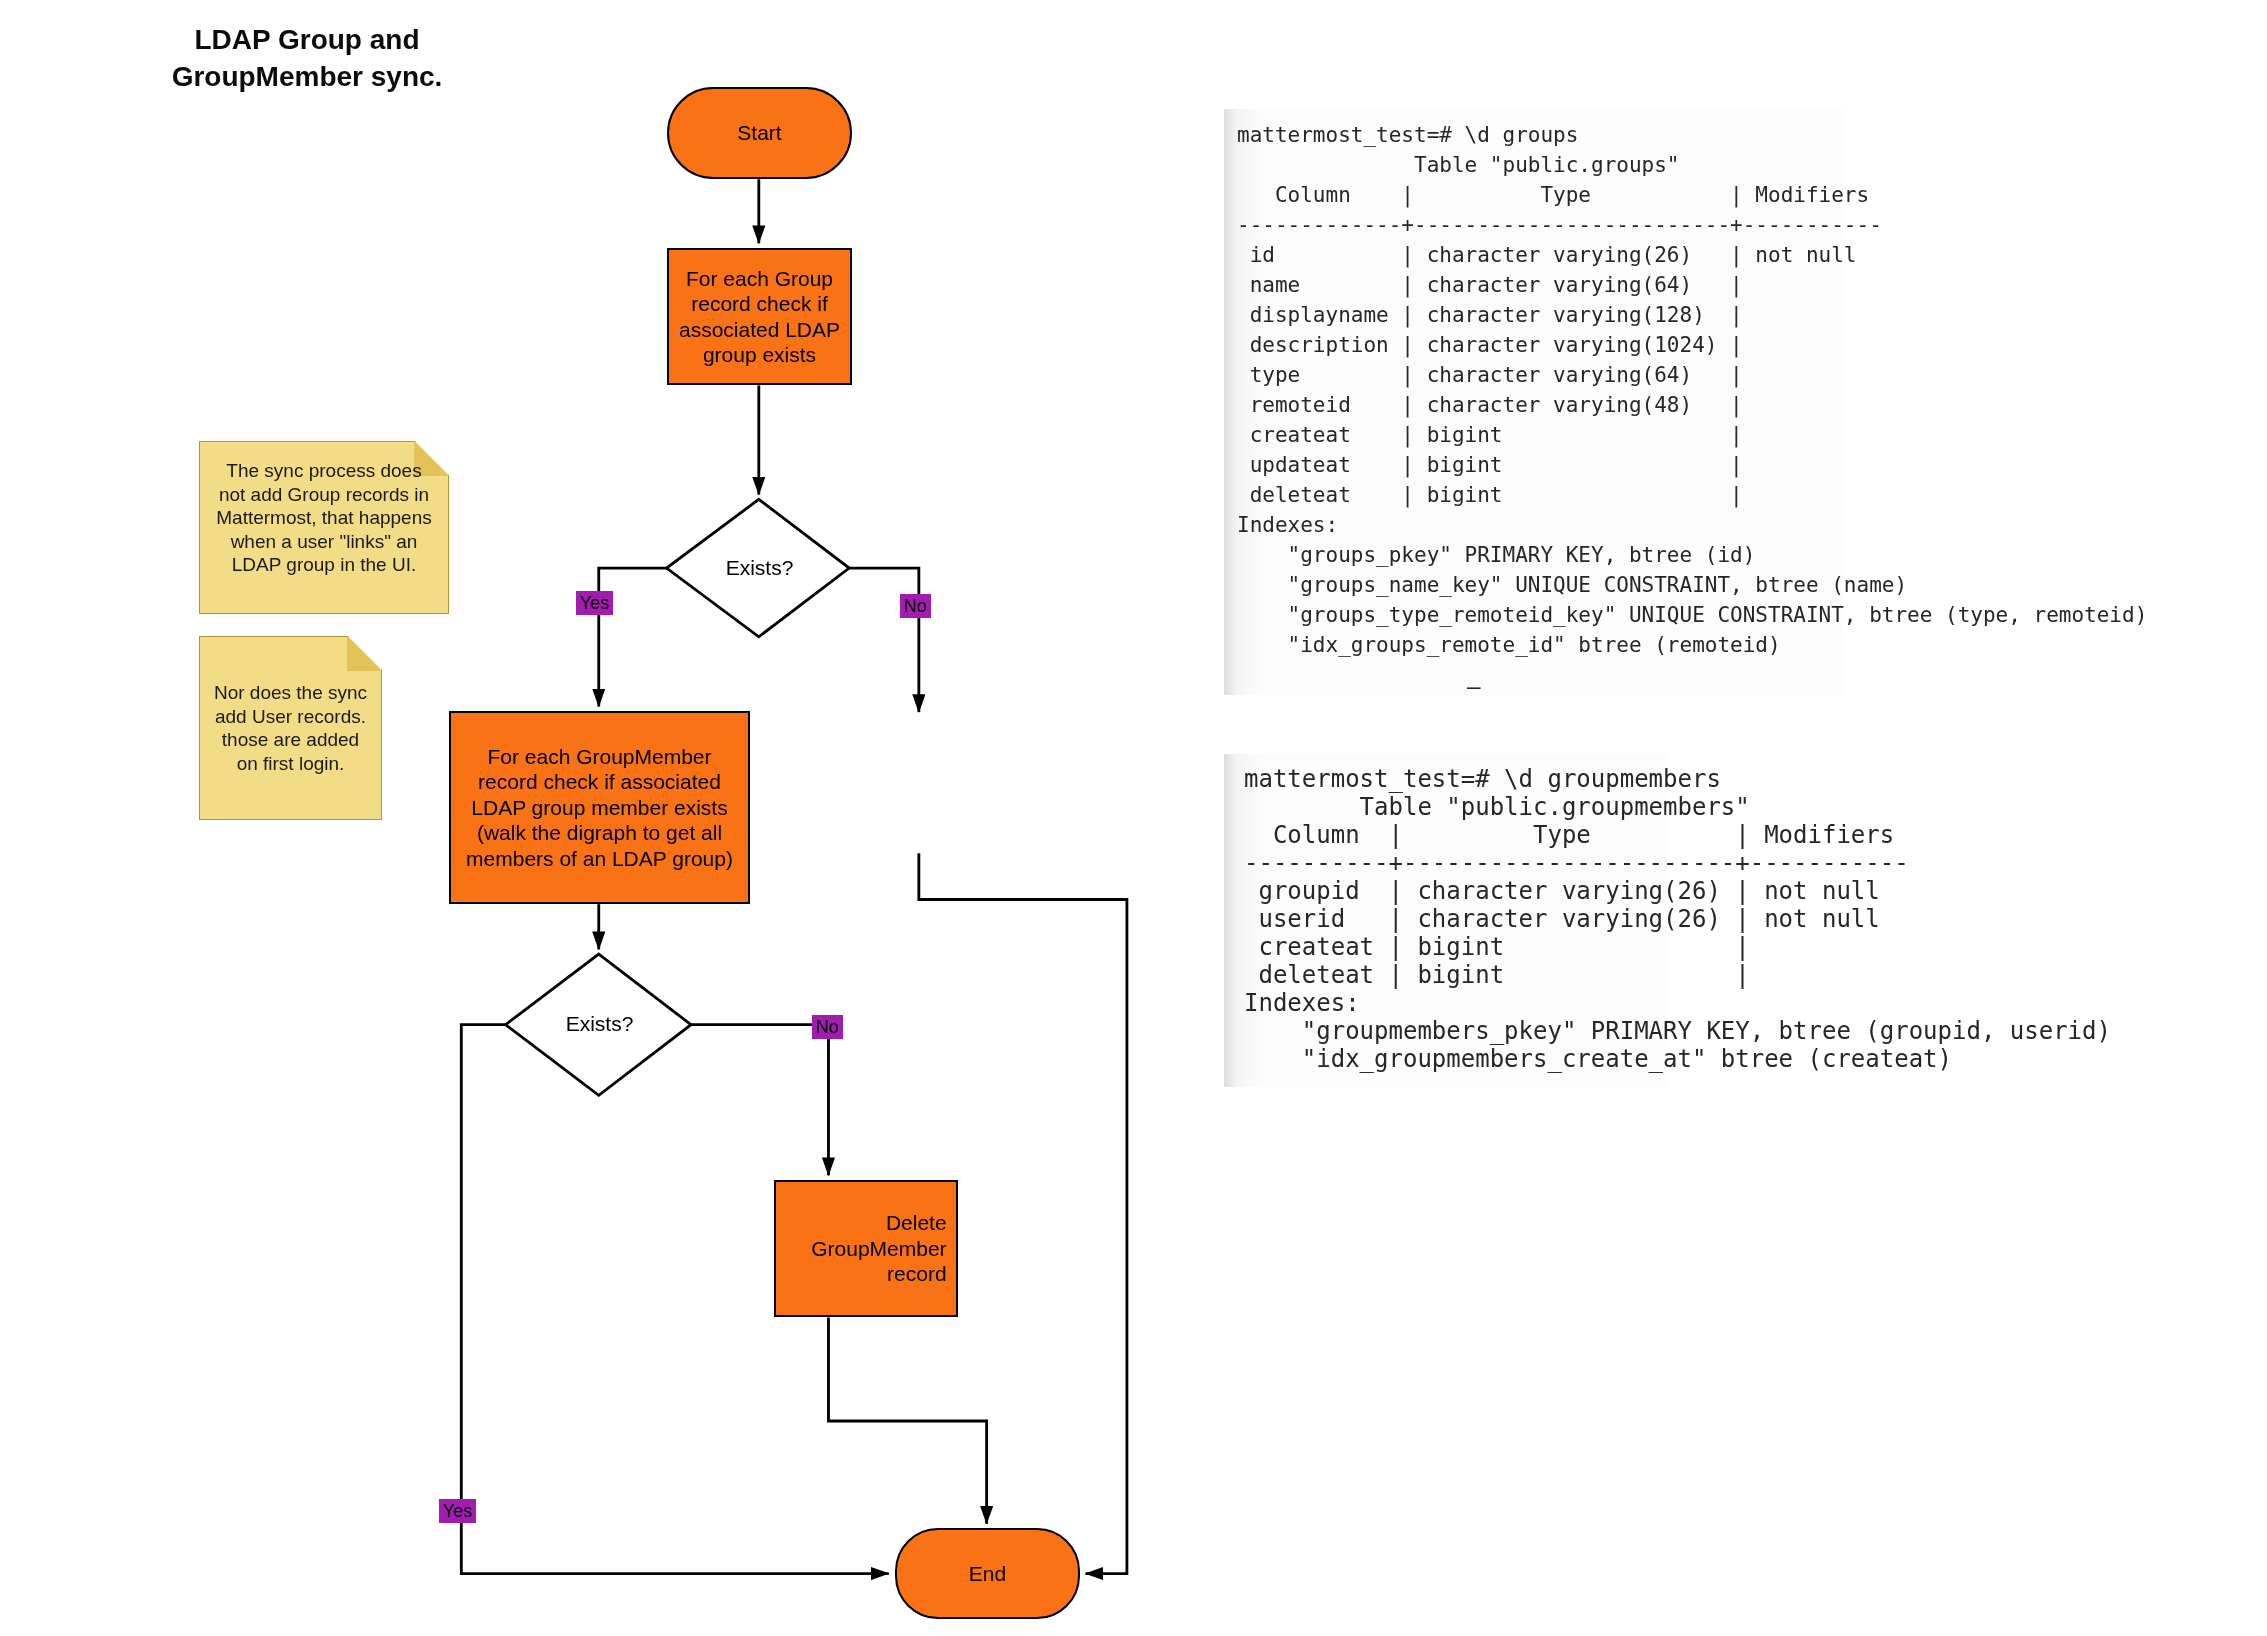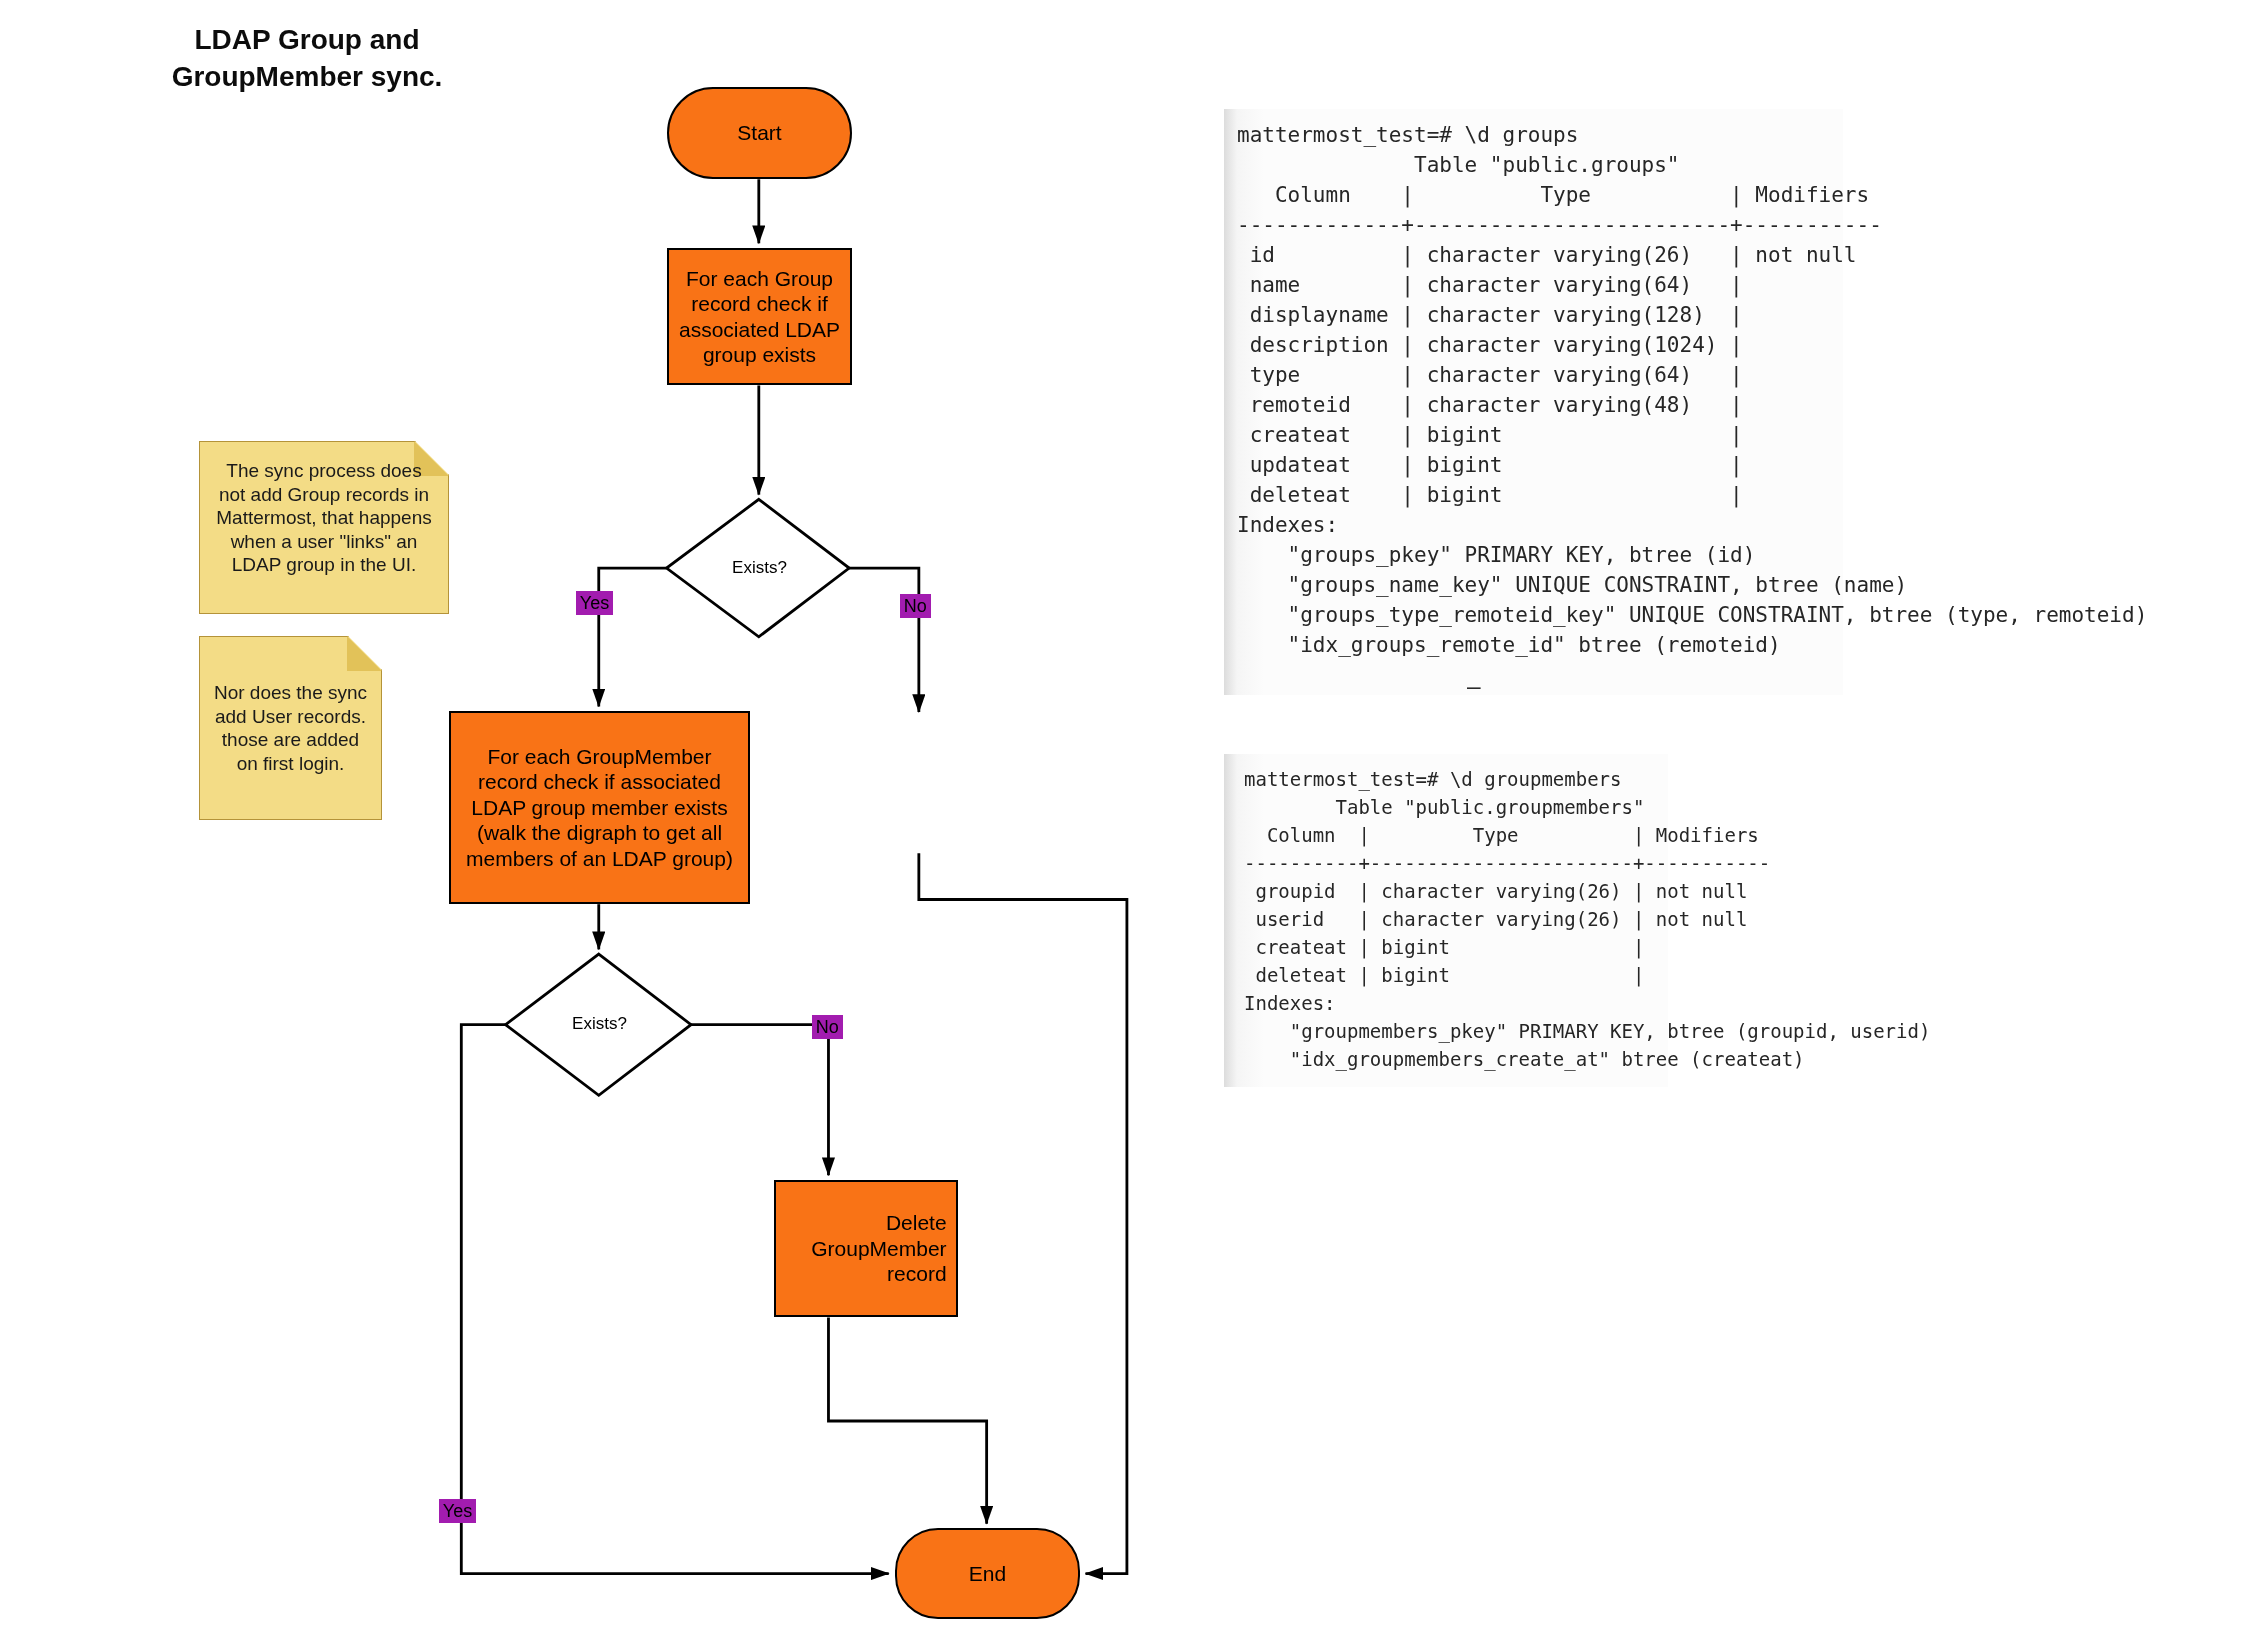--- a/index.html
+++ b/index.html
@@ -17,21 +17,21 @@
   }
 
   .node{
     position:absolute;box-sizing:border-box;background:#f97316;
     border:2.8px solid var(--line);display:flex;align-items:center;justify-content:center;
     text-align:center;font-size:21px;line-height:25.4px;padding:5.6px 9.4px;
   }
   .stadium{border-radius:46px;}
 
   .diamond-label{
-    position:absolute;width:151px;text-align:center;font-size:17px;line-height:24.5px;
+    position:absolute;width:151px;text-align:center;font-size:21px;line-height:24.5px;
   }
   .edge-label{
     position:absolute;background:#a21caf;font-size:18px;line-height:22.6px;padding:0.9px 3.8px;
   }
 
   .note{
     position:absolute;box-sizing:border-box;
     background:var(--note-bg);border:1.9px solid var(--note-border);
     clip-path:polygon(0 0, calc(100% - 34px) 0, 100% 34px, 100% 100%, 0 100%);
     font-size:19px;line-height:23.5px;text-align:center;color:#1a1a1a;
@@ -46,21 +46,21 @@
   .note.v-center .note-text{padding:0 11.3px;}
 
   .terminal{
     position:absolute;box-sizing:border-box;
     font-family:"DejaVu Sans Mono", monospace;
     white-space:pre;color:var(--term-text);
     background:linear-gradient(90deg,#dcdcdc 0px,#f5f5f5 13px,#fcfcfc 40px);
     padding:11.3px 0 11.3px 13px;overflow:visible;
   }
   .terminal-1{left:1224px;top:109px;width:619px;height:586px;font-size:21px;line-height:30px;}
-  .terminal-2{left:1224px;top:754px;width:444px;height:333px;font-size:19px;line-height:28px;padding-left:20px;}
+  .terminal-2{left:1224px;top:754px;width:444px;height:333px;font-size:24px;line-height:28px;padding-left:20px;}
   .cursor-dash{
     position:absolute;left:1467px;top:674px;
     font-family:"DejaVu Sans Mono", monospace;font-size:22.6px;color:#2a2a2a;
   }
 </style>
 </head>
 <body>
 
 <div class="stage">
 

